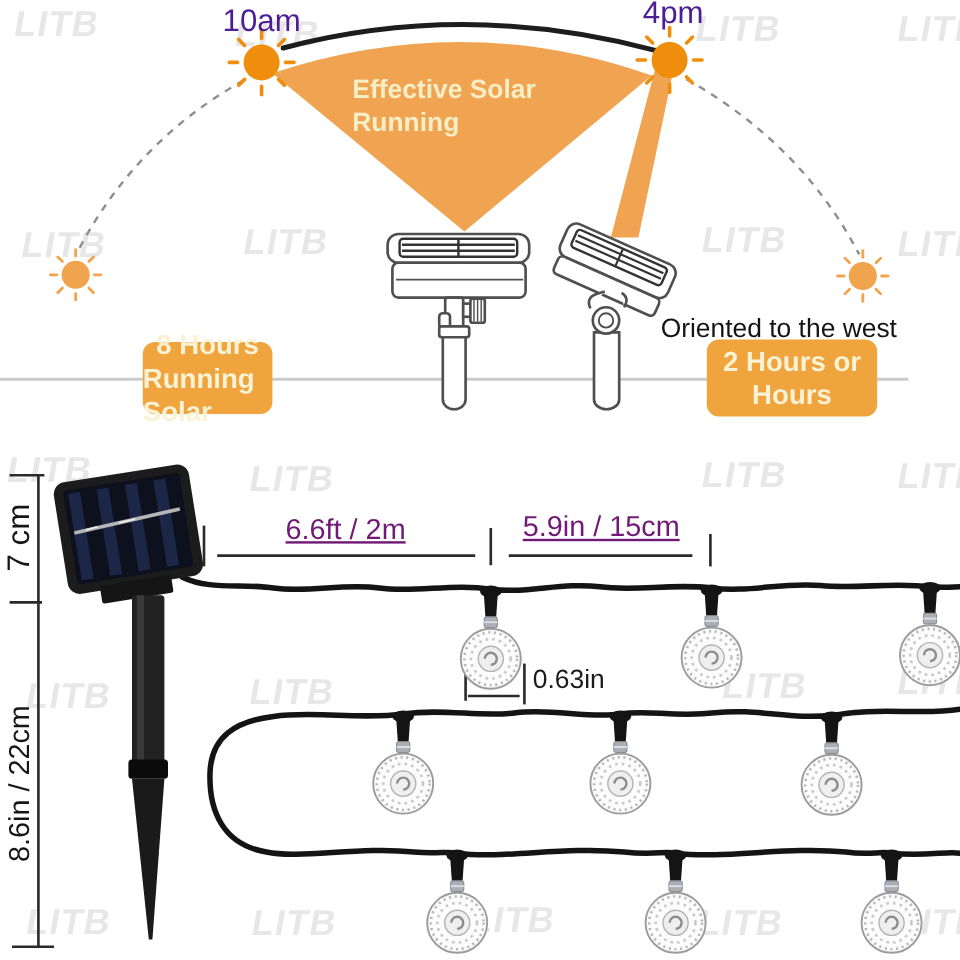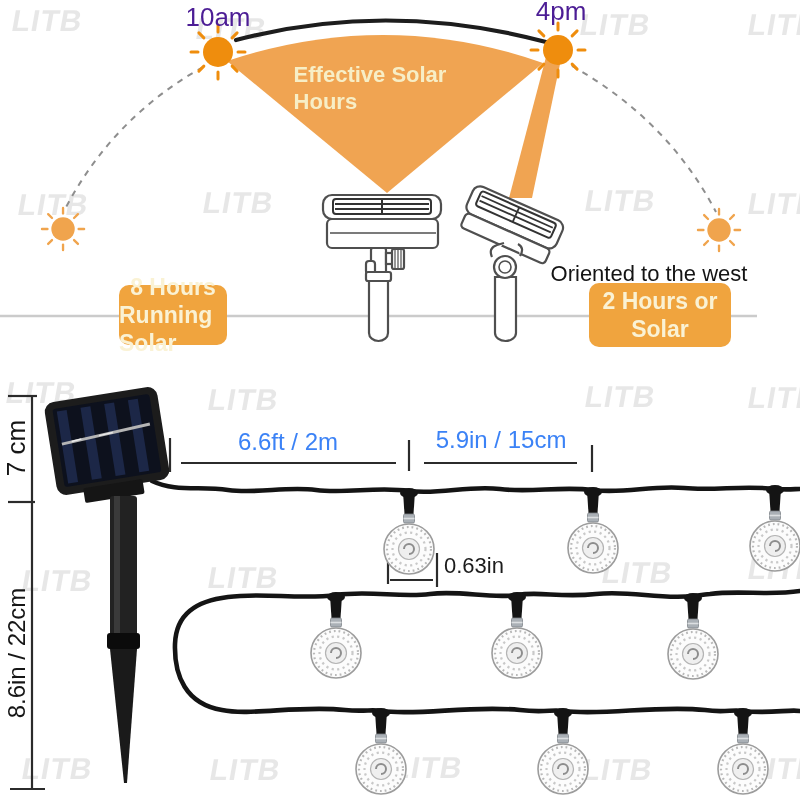--- a/index.html
+++ b/index.html
@@ -10,21 +10,21 @@
   .labels{z-index:2;pointer-events:none;}
   .wm{position:absolute;z-index:0;font-weight:bold;font-size:30px;letter-spacing:1px;
       color:rgba(176,176,176,0.30);transform:skewX(-10deg);user-select:none;}
   .lbl{position:absolute;transform:translate(-50%,-50%);white-space:nowrap;}
   .rot{transform:translate(-50%,-50%) rotate(-90deg);}
   .time-label{font-size:26px;color:#4c1d95;}
   .fan-title{font-size:22px;font-weight:bold;color:#F7EEC6;text-align:left;line-height:27px;}
   .caption{font-size:22px;color:#141414;}
   .badge{position:absolute;background:#F0A43E;border-radius:10px;display:flex;flex-direction:column;
          align-items:center;justify-content:center;color:#FAF2D4;font-size:23px;font-weight:600;line-height:28px;}
-  .dim-label{font-size:24px;color:#3b82f6;}
+  .dim-label{font-size:24px;color:#701a75;text-decoration:underline;}
   .dim-small{font-size:22px;color:#1c1c1c;transform:translate(0,-50%);text-align:right;}
 </style>
 </head>
 <body>
 
 <div class="stage">
 
   <div class="wm" style="left:12px;top:4px">LITB</div>
   <div class="wm" style="left:196px;top:12px">LITB</div>
   <div class="wm" style="left:580px;top:8px">LITB</div>
@@ -182,32 +182,32 @@
     <use href="#bulb" x="563" y="712"></use>
     <use href="#bulb" x="743" y="712"></use>
   </svg>
 
   <div class="layer labels">
     <div class="lbl time-label" style="left:218px;top:17px">10am</div>
     <div class="lbl time-label" style="left:561px;top:11px">4pm</div>
 
     <div class="lbl fan-title" style="left:370px;top:88px">
       <div>Effective Solar</div>
-      <div>Hours</div>
+      <div>Running</div>
     </div>
 
     <div class="badge" style="left:119px;top:285px;width:108px;height:60px">
       <div>8 Hours</div>
       <div>Running Solar</div>
     </div>
 
     <div class="lbl caption" style="left:649px;top:274px">Oriented to the west</div>
     <div class="badge" style="left:589px;top:283px;width:142px;height:64px">
       <div>2 Hours or</div>
-      <div>Solar</div>
+      <div>Hours</div>
     </div>
 
     <div class="lbl dim-label" style="left:288px;top:442px">6.6ft / 2m</div>
     <div class="lbl dim-label" style="left:501px;top:440px">5.9in / 15cm</div>
     <div class="dim-small" style="position:absolute;left:444px;top:566px">0.63in</div>
     <div class="lbl rot" style="left:16px;top:448px;font-size:26px">7 cm</div>
     <div class="lbl rot" style="left:17px;top:653px;font-size:24px">8.6in / 22cm</div>
   </div>
 
 </div>

